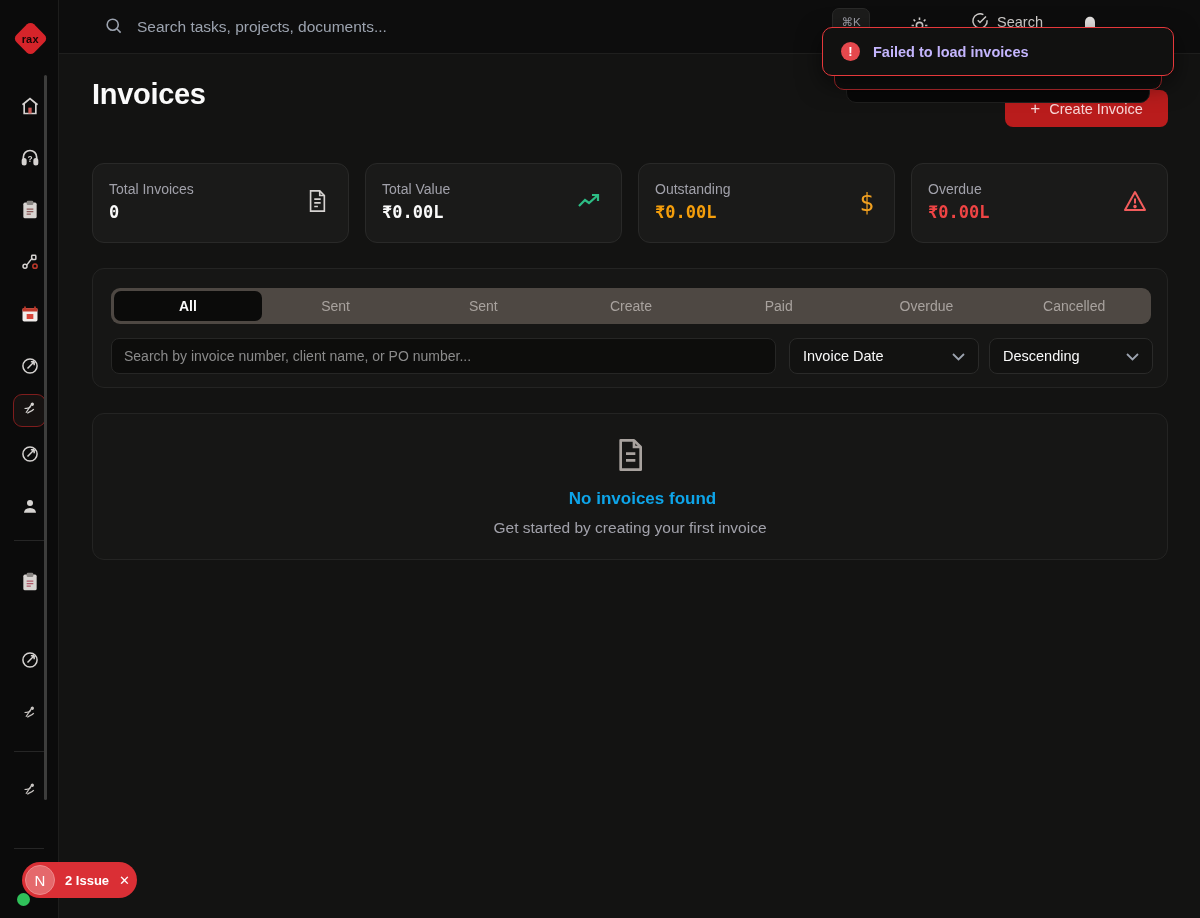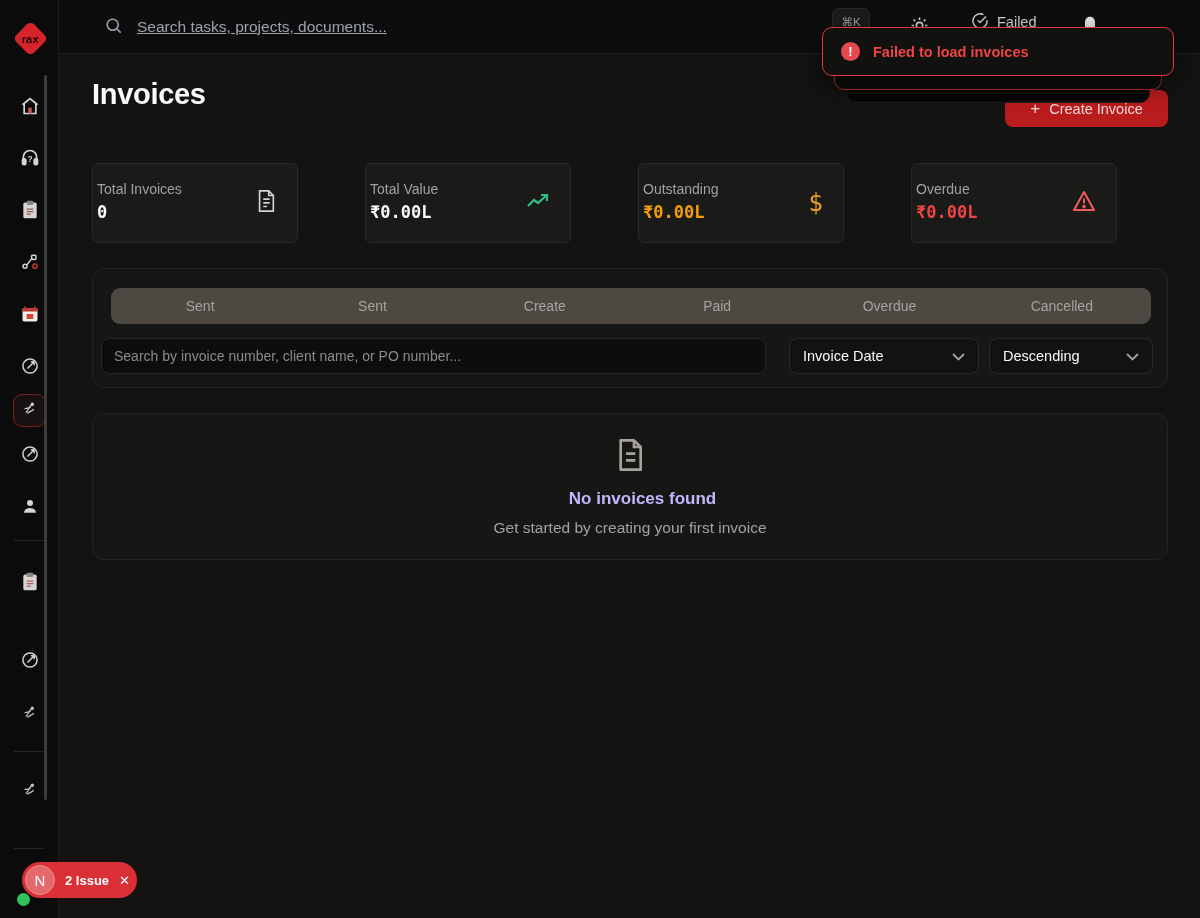--- a/index.html
+++ b/index.html
@@ -22,85 +22,85 @@
     border:1.5px solid #7f1d1d; border-radius:9px; background:#161211;
     display:flex; align-items:center; justify-content:center; color:#d6d3d1; }
   .side-div { position:absolute; left:14px; width:30px; height:1px; background:#262626; }
   .side-scrollbar { position:absolute; left:44px; top:75px; width:3px; height:725px;
     background:#3d3d3c; border-radius:2px; }
 
   
   .topbar { position:absolute; left:59px; top:0; width:1141px; height:54px;
     background:#0d0d0d; border-bottom:1px solid #1f1f1e; z-index:1; }
   .search-zone { position:absolute; left:45px; top:0; height:54px; display:flex; align-items:center; gap:14px; color:#9ca3af; }
-  .search-zone .ph { font-size:15.5px; color:#9ca3af;text-decoration:underline; }
+  .search-zone .ph { font-size:15.5px; color:#9ca3af; }
   .kbd { position:absolute; left:773px; top:8px; width:38px; height:28px; background:#1c1c1b;
     border:1px solid #2a2a29; border-radius:7px; color:#a1a1aa; font-size:11.5px;
     display:flex; align-items:center; justify-content:center; }
   .tb-icon { position:absolute; top:0; height:54px; display:flex; align-items:center; color:#d6d3d1; }
   .online { position:absolute; left:912px; top:0; height:44px; display:flex; align-items:center; gap:8px; color:#d6d3d1; font-size:14.5px; }
   .dotted { position:relative; }
 
   
   .toast { position:absolute; left:822px; top:27px; width:352px; height:49px;
     background:#111110; border:1px solid #e5383b; border-radius:10px; z-index:60;
     display:flex; align-items:center; padding-left:18px; gap:13px;
     box-shadow:0 8px 24px rgba(0,0,0,.55); }
   .toast-ic { width:19px; height:19px; border-radius:50%; background:#e5484d; color:#fff;
     display:flex; align-items:center; justify-content:center; font-size:13px; font-weight:bold; flex:0 0 auto; }
-  .toast-msg { color:#ef4444; font-size:14.5px; font-weight:600; }
+  .toast-msg { color:#c4b5fd; font-size:14.5px; font-weight:600; }
   .toast-l2 { position:absolute; left:834px; top:38px; width:328px; height:52px;
     background:#0f0f0e; border:1px solid #b52a2d; border-radius:10px; z-index:55; }
   .toast-l3 { position:absolute; left:846px; top:48px; width:304px; height:55px;
     background:#070707; border:1px solid #1f1f1e; border-radius:10px; z-index:50; }
 
   
   .page-title { position:absolute; left:92px; top:78px; font-size:29px; font-weight:bold; color:#fafafa; letter-spacing:-.3px; z-index:2; }
   .page-sub { position:absolute; left:92px; top:117px; font-size:16px; color:#a1a1aa; z-index:2; }
   .create-btn { position:absolute; left:1005px; top:90px; width:163px; height:37px;
     background:#b91c1c; border:none; border-radius:8px; z-index:10;
     display:flex; align-items:center; justify-content:center; gap:9px;
     color:rgba(255,240,240,.88); font-size:14.5px; cursor:pointer; }
   .plus { font-size:17px; font-weight:400; line-height:1; margin-top:-1px; }
 
   
-  .stat { position:absolute; top:163px; width:206px; height:80px; background:#1a1a19;
-    border:1px solid #292928; border-radius:6px; padding:17px 4px; z-index:2; }
+  .stat { position:absolute; top:163px; width:257px; height:80px; background:#1a1a19;
+    border:1px solid #292928; border-radius:12px; padding:17px 16px; z-index:2; }
   .stat .lbl { font-size:14px; color:#a1a1aa; margin-bottom:5px; }
   .stat .val { font-family:"DejaVu Sans Mono","Liberation Mono",monospace; font-size:17px; font-weight:bold; color:#fafafa; }
   .stat .ic { position:absolute; right:20px; top:50%; transform:translateY(-50%); }
   .val-amber { color:#f59e0b !important; }
   .val-red { color:#ef4444 !important; }
   .dollar { font-family:"DejaVu Sans Mono",monospace; font-size:24px; color:#f0a020; font-weight:500; }
 
   
   .panel { position:absolute; left:92px; top:268px; width:1076px; height:120px;
     background:#161615; border:1px solid #242423; border-radius:12px; z-index:2; }
   .tablist { position:absolute; left:18px; top:19px; width:1040px; height:36px;
     background:#4e4843; border-radius:9px; display:flex; padding:3px; }
   .tab { flex:1; display:flex; align-items:center; justify-content:center;
     font-size:14px; color:#a8a29e; border:none; background:transparent; border-radius:7px; cursor:pointer; }
   .tab.active { background:#0b0b0a; color:#fafafa; font-weight:600; }
-  .finput { position:absolute; left:8px; top:69px; width:665px; height:36px;
+  .finput { position:absolute; left:18px; top:69px; width:665px; height:36px;
     background:#0d0d0c; border:1px solid #262625; border-radius:8px;
     color:#e5e5e5; font-size:14px; padding:0 12px; font-family:inherit; }
   .finput::placeholder { color:#8b8b8b; }
   .fselect { position:absolute; top:69px; height:36px; background:#121211;
     border:1px solid #2a2a29; border-radius:8px; display:flex; align-items:center;
     justify-content:space-between; padding:16px 13px; color:#fafafa; font-size:14.5px; cursor:pointer; }
   .sel-a { left:696px; width:190px; }
   .sel-b { left:896px; width:164px; }
   .chev { color:#9ca3af; }
 
   
   .empty { position:absolute; left:92px; top:413px; width:1076px; height:147px;
     background:#161615; border:1px solid #242423; border-radius:12px; z-index:2;
     display:flex; flex-direction:column; align-items:center; justify-content:center; gap:10px; }
   .empty .e-ic { color:#a8a29e; margin-bottom:2px; }
-  .empty .e-title { color:#c4b5fd; font-size:17px; font-weight:bold;margin-left:25px; }
+  .empty .e-title { color:#0ea5e9; font-size:17px; font-weight:bold;margin-left:25px; }
   .empty .e-sub { color:#a1a1aa; font-size:15.5px; }
 
   
   .green-dot { position:absolute; left:17px; top:893px; width:13px; height:13px;
     border-radius:50%; background:#30c15a; z-index:69; }
   .issue-pill { position:absolute; left:22px; top:862px; height:36px; width:115px;
     background:#da2f35; border-radius:18px; z-index:70; display:flex; align-items:center; cursor:pointer; }
   .issue-avatar { width:30px; height:30px; margin-left:3px; border-radius:50%;
     background:#e5696c; display:flex; align-items:center; justify-content:center;
     color:#fff; font-size:15px; border:1px solid #ef8a8c; }
@@ -256,21 +256,21 @@
       <span><svg width="19" height="19" viewBox="0 0 24 24" fill="none" stroke="#d6d3d1" stroke-width="2">
             <circle cx="12" cy="12" r="4"></circle>
             <path d="M12 2v3M12 19v3M2 12h3M19 12h3M4.5 4.5l2 2M17.5 17.5l2 2M19.5 4.5l-2 2M6.5 17.5l-2 2"></path>
           </svg></span>
     </div>
     <div class="online">
       <span><svg width="18" height="18" viewBox="0 0 24 24" fill="none" stroke="#d6d3d1" stroke-width="2">
             <path d="M21.5 11a9.5 9.5 0 1 1-5-7.5"></path>
             <path d="m9 11 3 3 8-8"></path>
           </svg></span>
-      <span>Failed</span>
+      <span>Search</span>
     </div>
     <div class="tb-icon dotted" style="left:1021px">
       <span><svg width="20" height="20" viewBox="0 0 24 24" fill="#e7e5e4">
             <path d="M12 2c-4 0-6 3-6 7v5l-2 3h16l-2-3V9c0-4-2-7-6-7z"></path>
             <path d="M10 19a2 2 0 0 0 4 0z"></path>
           </svg></span>
 
     </div>
     <div class="tb-icon dotted" style="left:1080px">
       <span><svg width="22" height="17" viewBox="0 0 24 18" fill="#e7e5e4">
@@ -321,20 +321,21 @@
     <div class="val val-red">₹0.00L</div>
     <span class="ic"><svg width="24" height="22" viewBox="0 0 24 22" fill="none" stroke="#f25c5c" stroke-width="2">
           <path d="M12 2 22 20H2z" stroke-linejoin="round"></path>
           <path d="M12 8.5v5"></path>
           <circle cx="12" cy="16.6" r="0.8" fill="#f25c5c"></circle>
         </svg></span>
   </div>
 
   <section class="panel">
     <div class="tablist">
+      <button class="tab active">All</button>
       <button class="tab">Sent</button>
       <button class="tab">Sent</button>
       <button class="tab">Create</button>
       <button class="tab">Paid</button>
       <button class="tab">Overdue</button>
       <button class="tab">Cancelled</button>
     </div>
     <input class="finput" placeholder="Search by invoice number, client name, or PO number..." style="">
     <div class="fselect sel-a">
       <span>Invoice Date</span>

